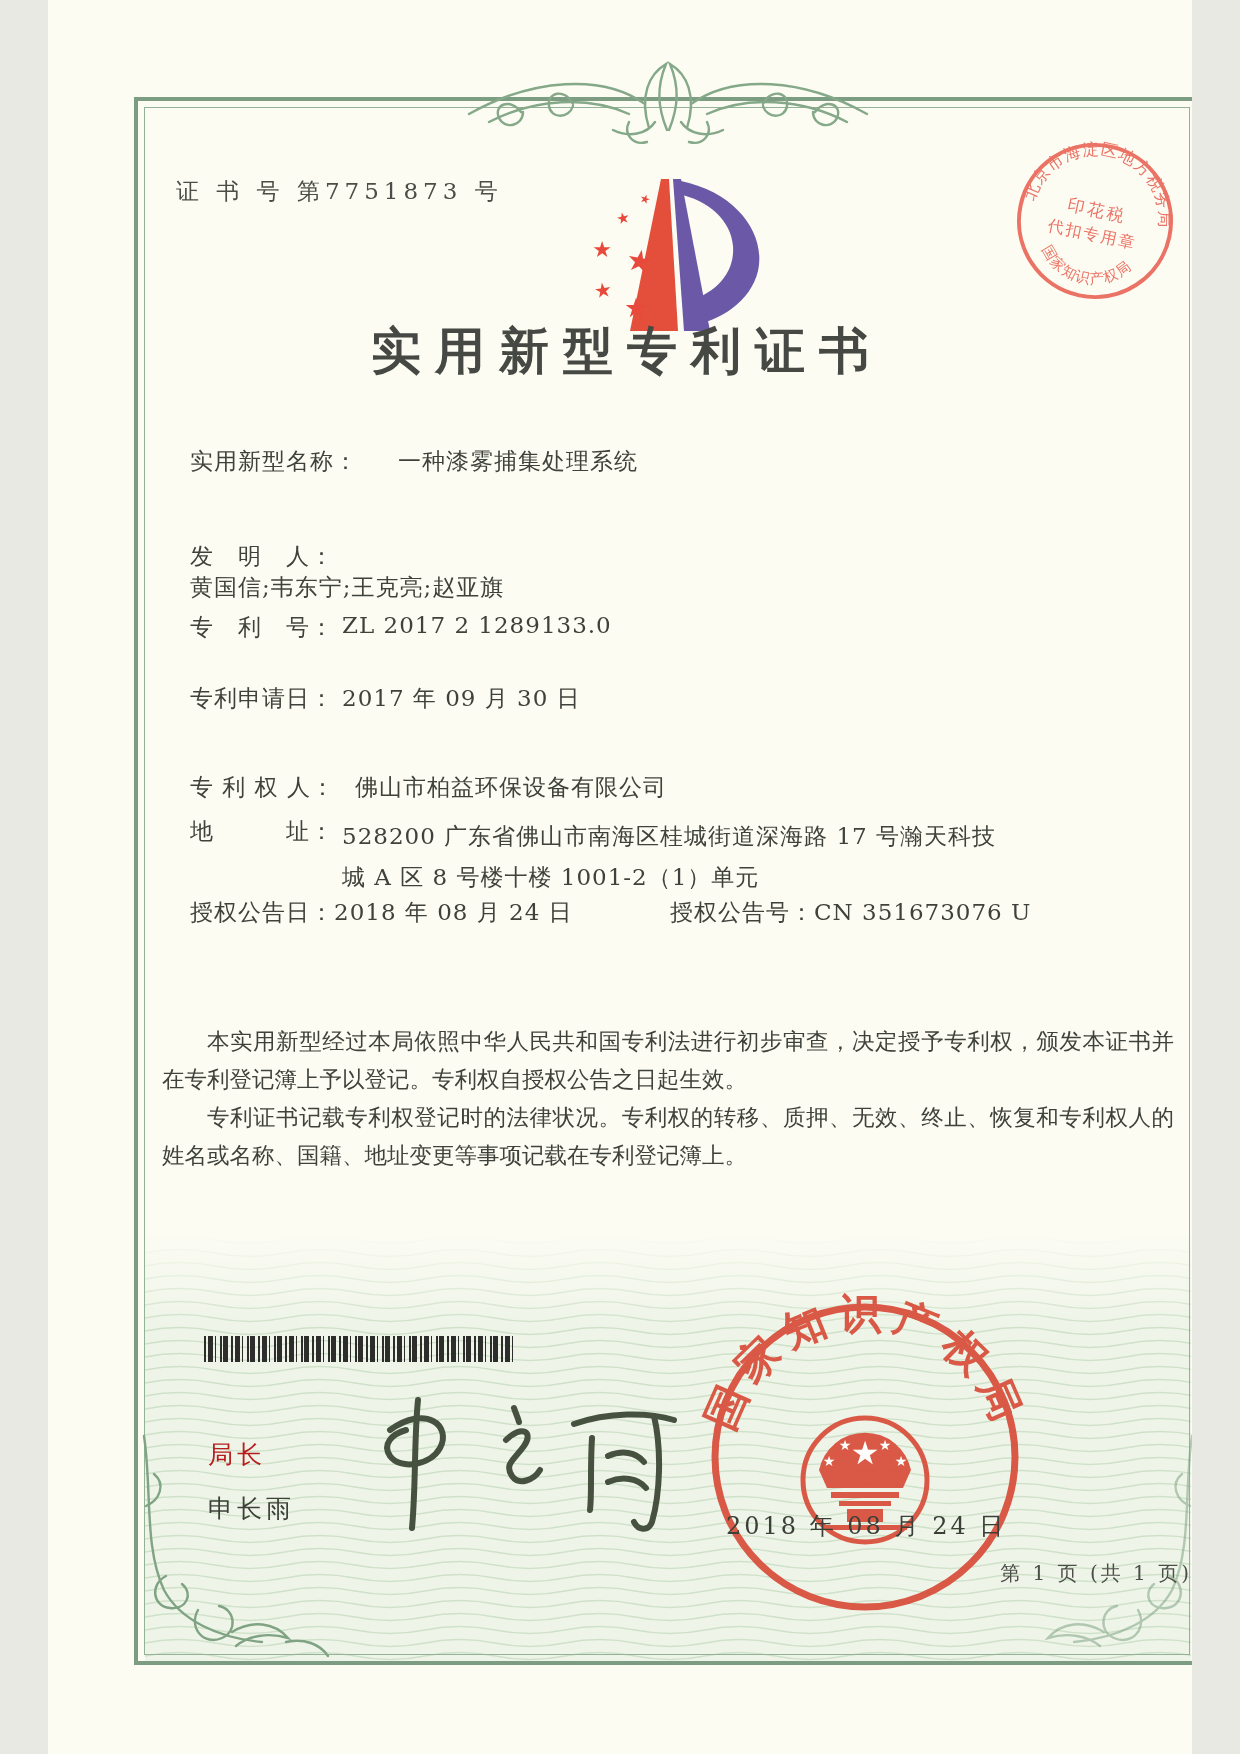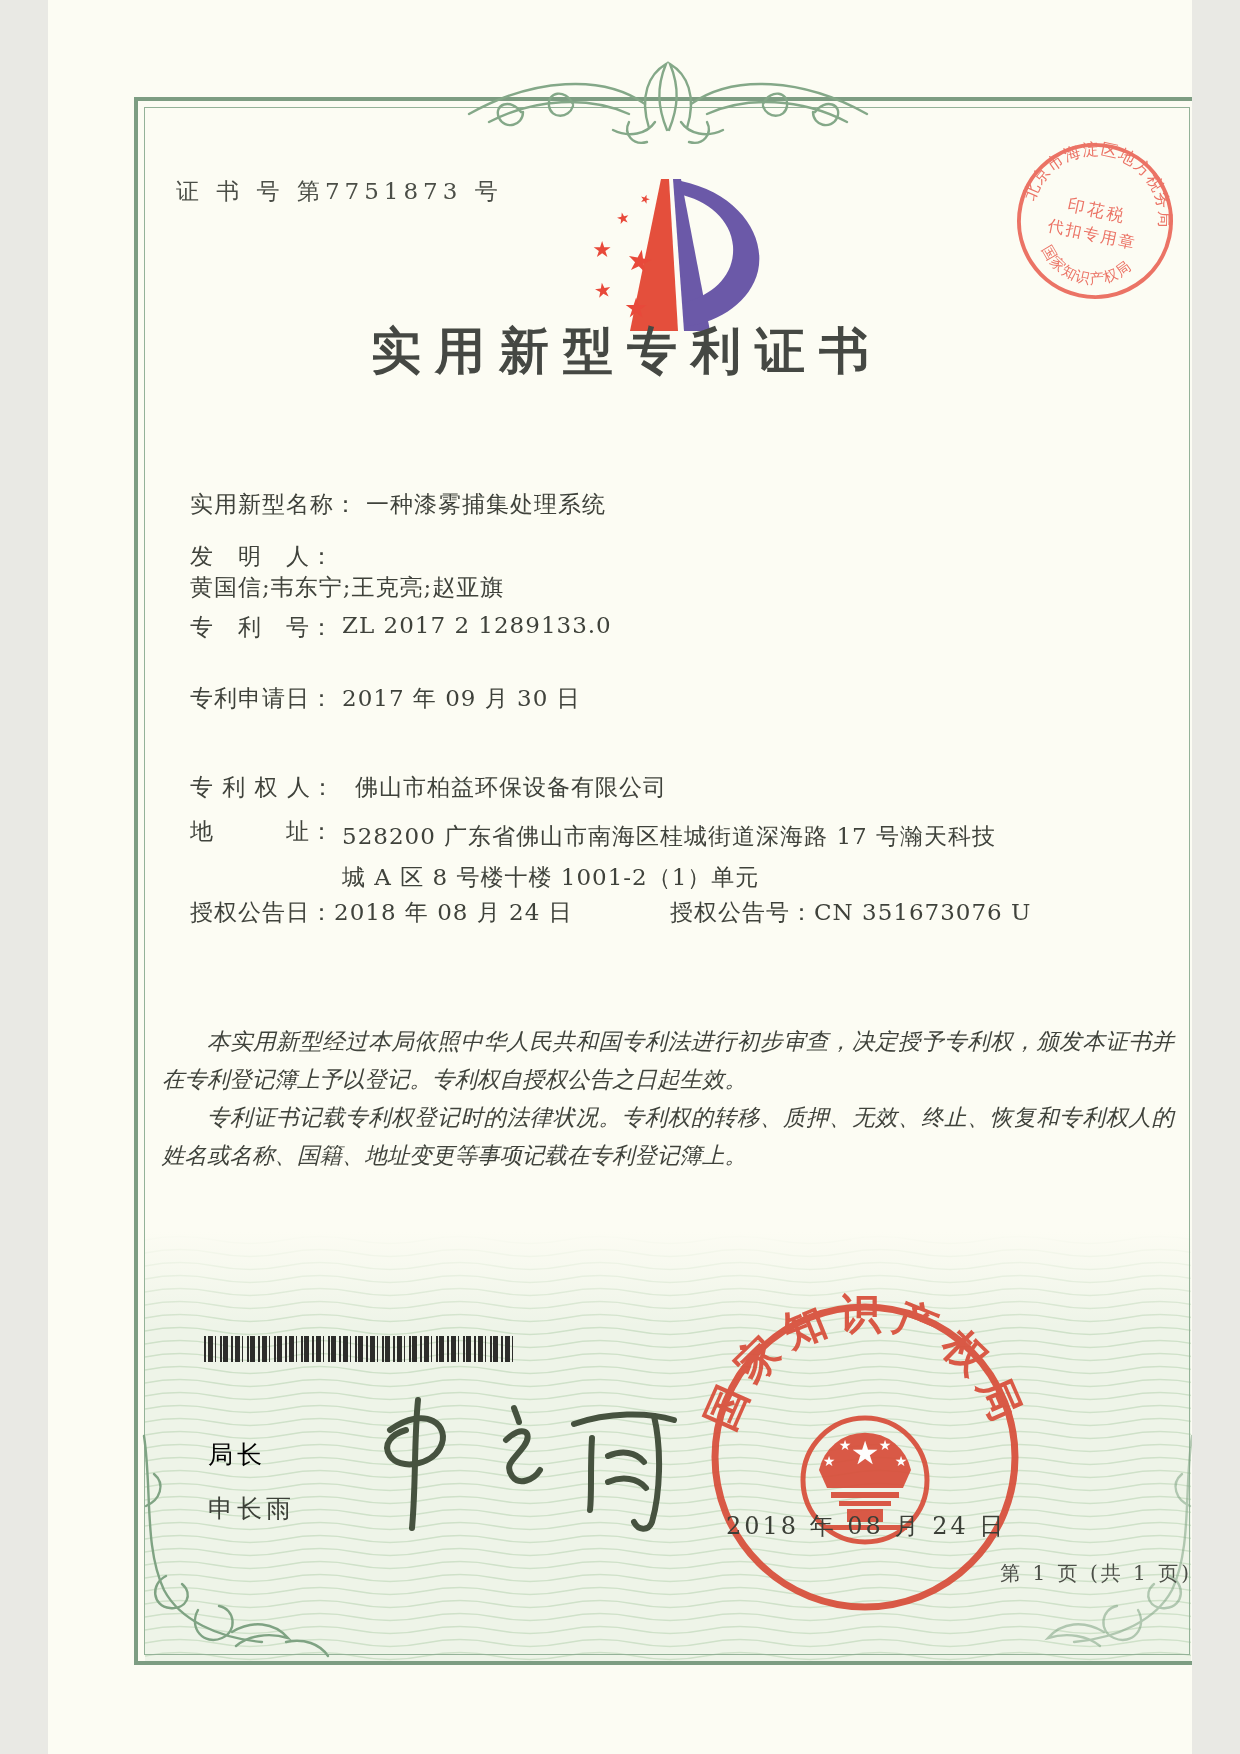--- a/index.html
+++ b/index.html
@@ -11,39 +11,39 @@
   .abs{position:absolute;}
   
   .frame-outer{left:86px;top:97px;width:1066px;height:1568px;border:4px solid #7d9d82;box-sizing:border-box;}
   .frame-inner{left:96px;top:107px;width:1046px;height:1548px;border:1.5px solid #94b298;box-sizing:border-box;}
   
   .cert-no{left:128px;top:176px;font-size:23px;letter-spacing:5px;color:#4b4e47;}
   .title{left:0;right:0;top:318px;text-align:center;font-size:50px;font-weight:bold;
          letter-spacing:14px;text-indent:14px;color:#454843;}
   .field-row{left:142px;font-size:23px;display:flex;white-space:nowrap;letter-spacing:1px;}
   .field-row .lbl{margin-right:8px;flex:none;}
-  .row-0{top:489px;} .row-1{top:541px;flex-direction:column;} .row-2{top:612px;}
+  .row-0{top:446px;gap:32px;} .row-1{top:541px;flex-direction:column;} .row-2{top:612px;}
   .row-3{top:683px;} .row-4{top:772px;gap:12px;}
   .row-5{top:816px;white-space:normal;}
   .row-5 .val{width:672px;line-height:41px;}
   .grant-date{left:142px;top:897px;font-size:23px;letter-spacing:1px;white-space:nowrap;}
   .grant-no{left:622px;top:897px;font-size:23px;letter-spacing:1px;white-space:nowrap;}
   .body-text{left:114px;top:1022px;width:1012px;font-size:22.5px;line-height:38px;text-align:justify;}
-  .body-text p{margin:0;text-indent:2em;font-style:italic;}
+  .body-text p{margin:0;text-indent:2em;}
   
   .barcode{left:156px;top:1336px;width:312px;height:26px;
     background:
       repeating-linear-gradient(90deg,
         #2d2d2b 0 2px, transparent 2px 4px,
         #2d2d2b 4px 9px, transparent 9px 11px,
         #2d2d2b 11px 12px, transparent 12px 16px,
         #2d2d2b 16px 18px, transparent 18px 19px,
         #2d2d2b 19px 24px, transparent 24px 27px);
   }
-  .sig-title{left:160px;top:1438px;font-size:25px;letter-spacing:4px;color:#000000;}
+  .sig-title{left:160px;top:1438px;font-size:25px;letter-spacing:4px;color:#b91c1c;}
   .sig-name{left:160px;top:1492px;font-size:25px;letter-spacing:4px;color:#3c4038;}
   .seal-date{left:678px;top:1510px;font-size:24px;letter-spacing:3px;color:#3b3f37;z-index:6;}
   .footer{left:0;right:0;top:1560px;text-align:right;font-size:20px;letter-spacing:3px;color:#4b4e47;}
   svg{display:block;overflow:visible;}
   .tax-stamp{left:958px;top:132px;transform:rotate(12deg);opacity:.92;}
   .big-seal{left:652px;top:1292px;z-index:5;opacity:.94;}
   .guilloche{left:97px;top:1232px;z-index:0;}
   .corner-br{opacity:.55;}
 </style>
 </head>

